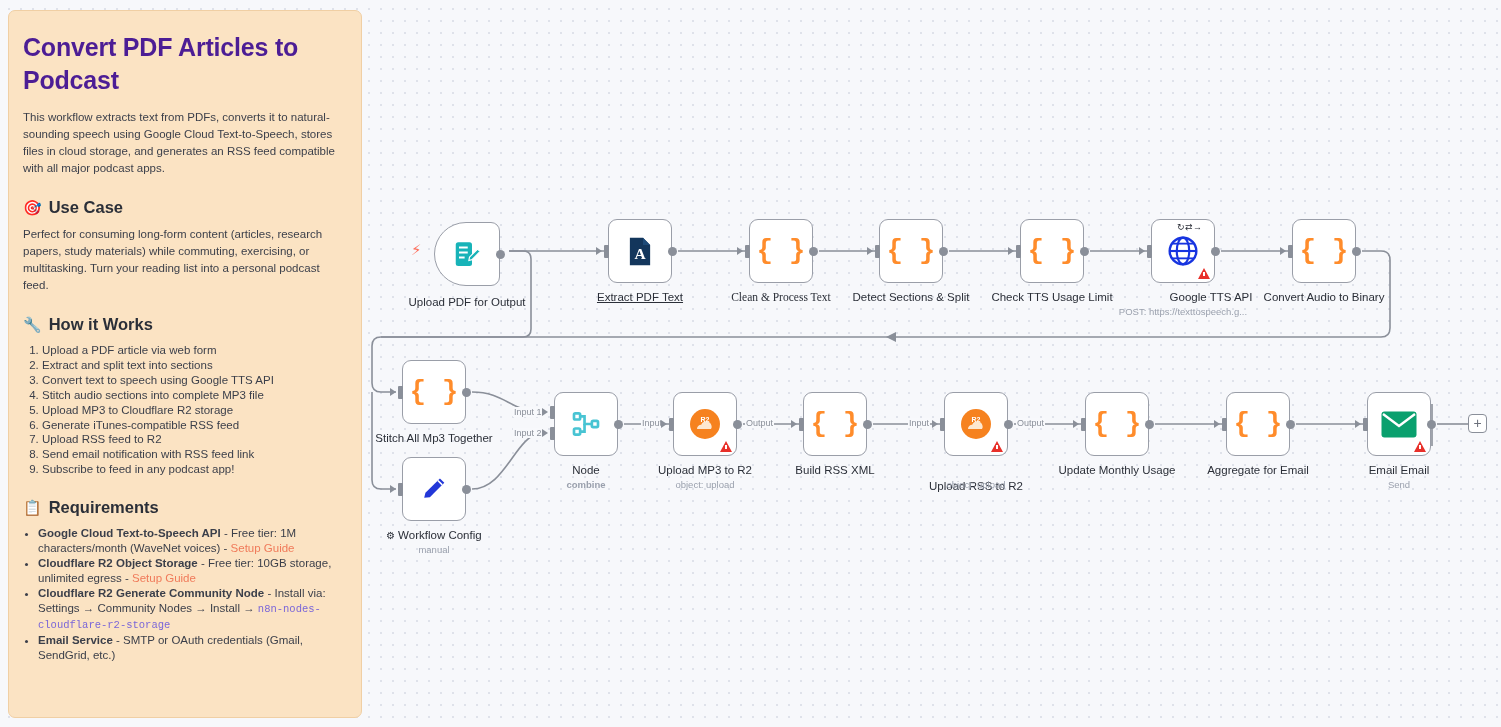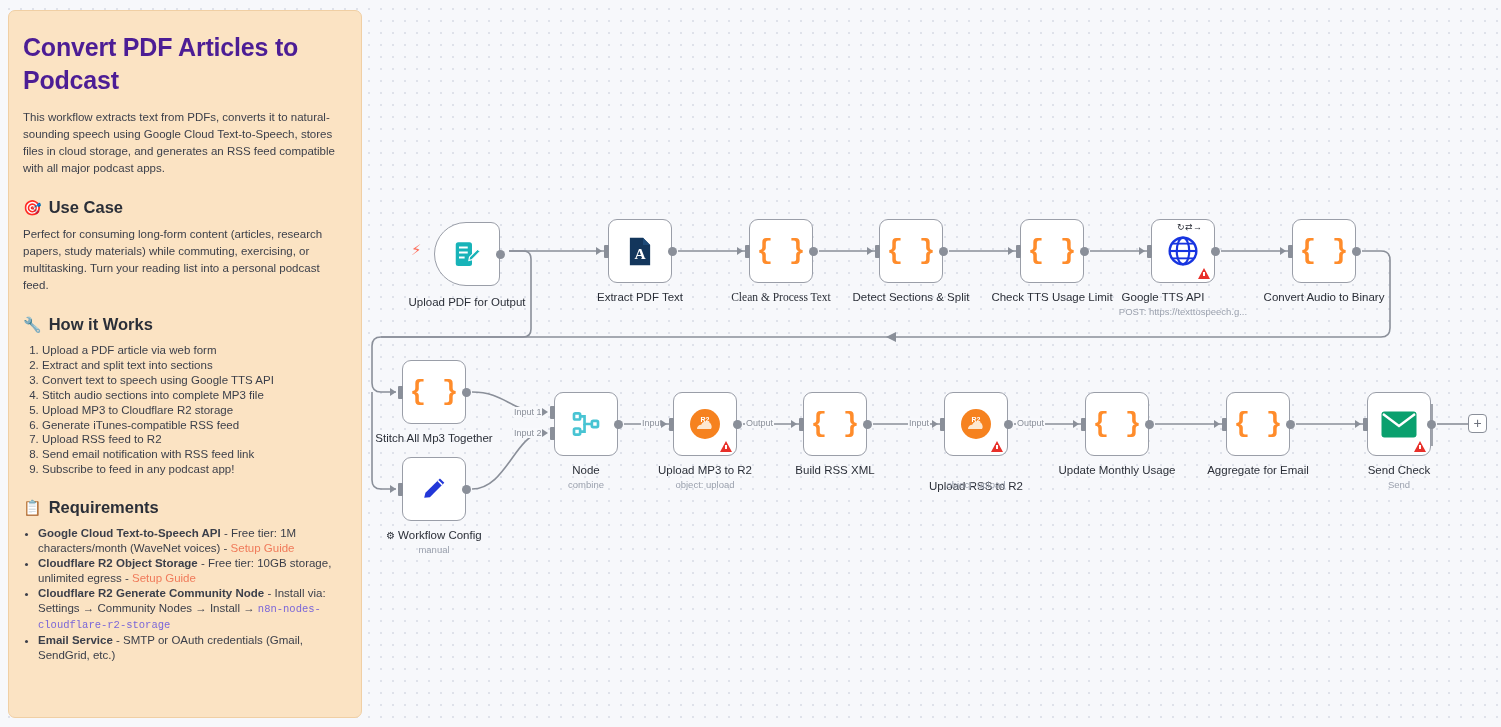--- a/index.html
+++ b/index.html
@@ -191,21 +191,21 @@
           <svg width="30" height="31" viewBox="0 0 24 26">
             <path d="M3.5 1.5 h11 l6 6 v17 h-17 z" fill="#13365c"></path>
             <path d="M14.5 1.5 l6 6 h-6 z" fill="#1d4a78"></path>
             <text x="12" y="19" font-family="Liberation Serif, serif" font-size="13" fill="#fff" text-anchor="middle" font-weight="bold">A</text>
           </svg>
         </span>
       </div>
       <div class="port" style="left: 668px; top: 247px;"></div>
       <div class="inport" style="left: 604px; top: 245px;"></div>
       <div class="inarrow" style="left: 596px; top: 246.5px;"></div>
-      <div class="nlabel" style="left: 640px; top: 291px;">Extract PDF Text</div>
+      <div class="nlabel" style="left: 640px; top: 291px; text-decoration: underline;">Extract PDF Text</div>
       <div class="node" style="left: 749px; top: 219px;">
         <span class="glyph" style="display: inline-flex; align-items: center; justify-content: center;">{ }</span>
       </div>
       <div class="port" style="left: 809px; top: 247px;"></div>
       <div class="inport" style="left: 745px; top: 245px;"></div>
       <div class="inarrow" style="left: 737px; top: 246.5px;"></div>
       <div class="nlabel" style="left: 781px; top: 291px; font-family: Liberation Serif, serif;">Clean &amp; Process Text</div>
       <div class="node" style="left: 879px; top: 219px;">
         <span class="glyph" style="display: inline-flex; align-items: center; justify-content: center;">{ }</span>
       </div>
@@ -229,21 +229,21 @@
             <line x1="4.3" y1="6.8" x2="19.7" y2="6.8" stroke="#1734e0" stroke-width="1.3"></line>
             <line x1="4.3" y1="17.2" x2="19.7" y2="17.2" stroke="#1734e0" stroke-width="1.3"></line>
           </svg>
         </span>
         <div class="warn"></div>
       </div>
       <div class="port" style="left: 1211px; top: 247px;"></div>
       <div class="inport" style="left: 1147px; top: 245px;"></div>
       <div class="inarrow" style="left: 1139px; top: 246.5px;"></div>
       <div class="retry" style="left: 1177px; top: 222px;">↻⇄→</div>
-      <div class="nlabel" style="left: 1145px; top: 291px; padding-left: 36px;">Google TTS API</div>
+      <div class="nlabel" style="left: 1193px; top: 291px; padding-left: 36px;">Google TTS API</div>
       <div class="nsub" style="left: 1183px; top: 306px;">POST: https://texttospeech.g...</div>
       <div class="node" style="left: 1292px; top: 219px;">
         <span class="glyph" style="display: inline-flex; align-items: center; justify-content: center;">{ }</span>
       </div>
       <div class="port" style="left: 1352px; top: 247px;"></div>
       <div class="inport" style="left: 1288px; top: 245px;"></div>
       <div class="inarrow" style="left: 1280px; top: 246.5px;"></div>
       <div class="nlabel" style="left: 1324px; top: 291px;">Convert Audio to Binary</div>
       <div class="node" style="left: 402px; top: 360px;">
         <span class="glyph" style="display: inline-flex; align-items: center; justify-content: center;">{ }</span>
@@ -275,21 +275,21 @@
             <path d="M7.6 17.7 h3.3 V12"></path>
           </svg>
         </span>
       </div>
       <div class="port" style="left: 614px; top: 420px;"></div>
       <div class="inport" style="left: 550px; top: 406px;"></div>
       <div class="inarrow" style="left: 542px; top: 407.5px;"></div>
       <div class="inport" style="left: 550px; top: 427px;"></div>
       <div class="inarrow" style="left: 542px; top: 428.5px;"></div>
       <div class="nlabel" style="left: 586px; top: 464px;">Node</div>
-      <div class="nsub" style="left: 586px; top: 479px;">combine</div>
+      <div class="nsub" style="left: 586px; top: 479px; font-weight: bold;">combine</div>
       <div class="node" style="left: 673px; top: 392px;">
         <span style="display: inline-flex; align-items: center; justify-content: center;">
           <svg width="32" height="32" viewBox="0 0 32 32">
             <circle cx="16" cy="16" r="15" fill="#f6821f"></circle>
             <text x="16" y="14" font-family="Liberation Sans, sans-serif" font-size="7" fill="#fff" text-anchor="middle" font-weight="bold">R2</text>
             <path d="M8 21 a4.2 4.2 0 0 1 4.2-4.2 a5.5 5.5 0 0 1 10.4 1.2 A3.6 3.6 0 0 1 22 21 Z" fill="#fde7cf"></path>
           </svg>
         </span>
         <div class="warn"></div>
       </div>
@@ -339,21 +339,21 @@
           <svg width="36" height="27" viewBox="0 0 36 27">
             <rect x="0.5" y="0.5" width="35" height="26" rx="3" fill="#0aa06e"></rect>
             <path d="M2 3 L18 15 L34 3" fill="none" stroke="#fff" stroke-width="2.4"></path>
           </svg>
         </span>
         <div class="warn"></div>
       </div>
       <div class="port" style="left: 1427px; top: 420px;"></div>
       <div class="inport" style="left: 1363px; top: 418px;"></div>
       <div class="inarrow" style="left: 1355px; top: 419.5px;"></div>
-      <div class="nlabel" style="left: 1399px; top: 464px;">Send Check</div>
+      <div class="nlabel" style="left: 1399px; top: 464px;">Email Email</div>
       <div class="nsub" style="left: 1399px; top: 479px;">Send</div>
     </div>
 
 <div class="portlabel" style="left:513px;top:407px;">Input 1</div>
 <div class="portlabel" style="left:513px;top:428px;">Input 2</div>
 <div class="portlabel" style="left:641px;top:418px;">Input</div>
 <div class="portlabel" style="left:745px;top:418px;">Output</div>
 <div class="portlabel" style="left:908px;top:418px;">Input</div>
 <div class="portlabel" style="left:1016px;top:418px;">Output</div>
 

